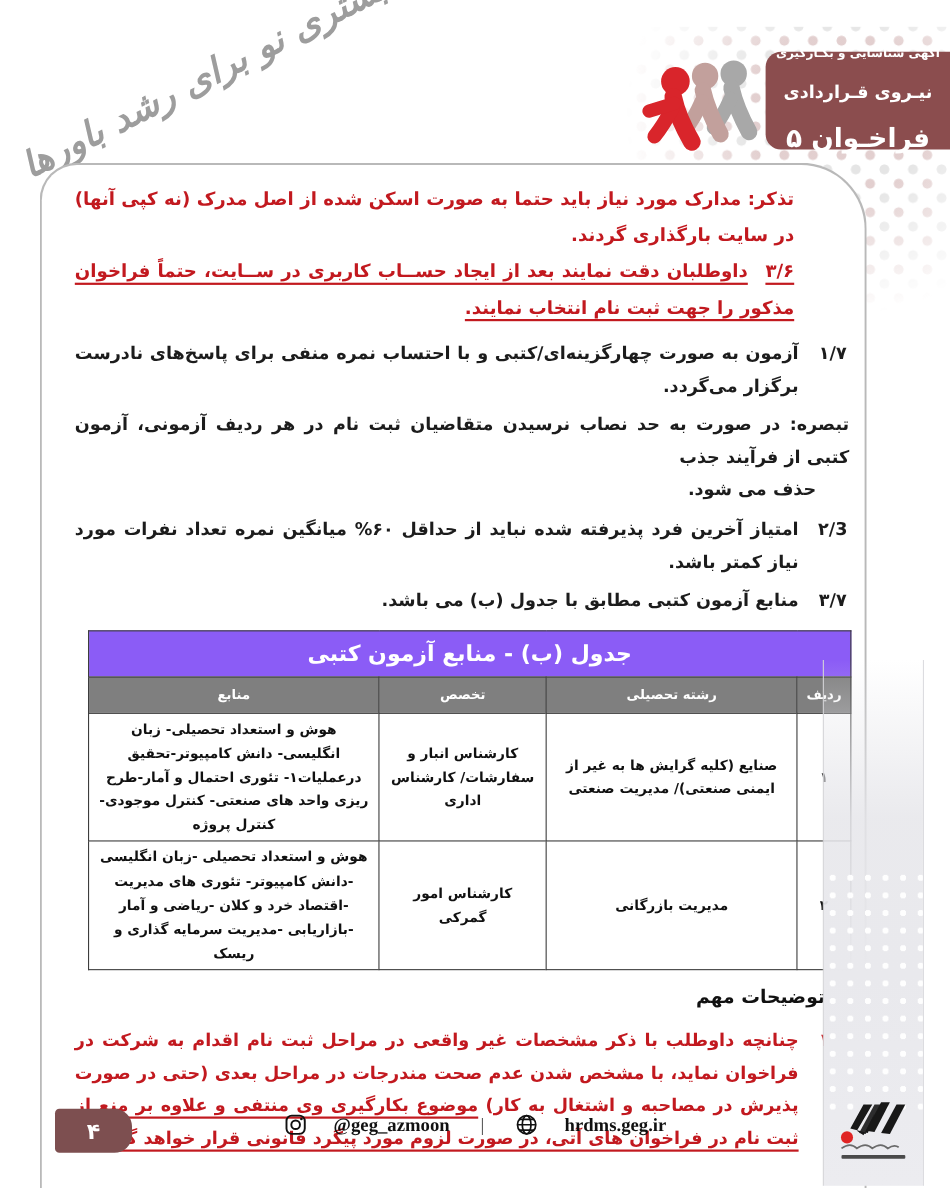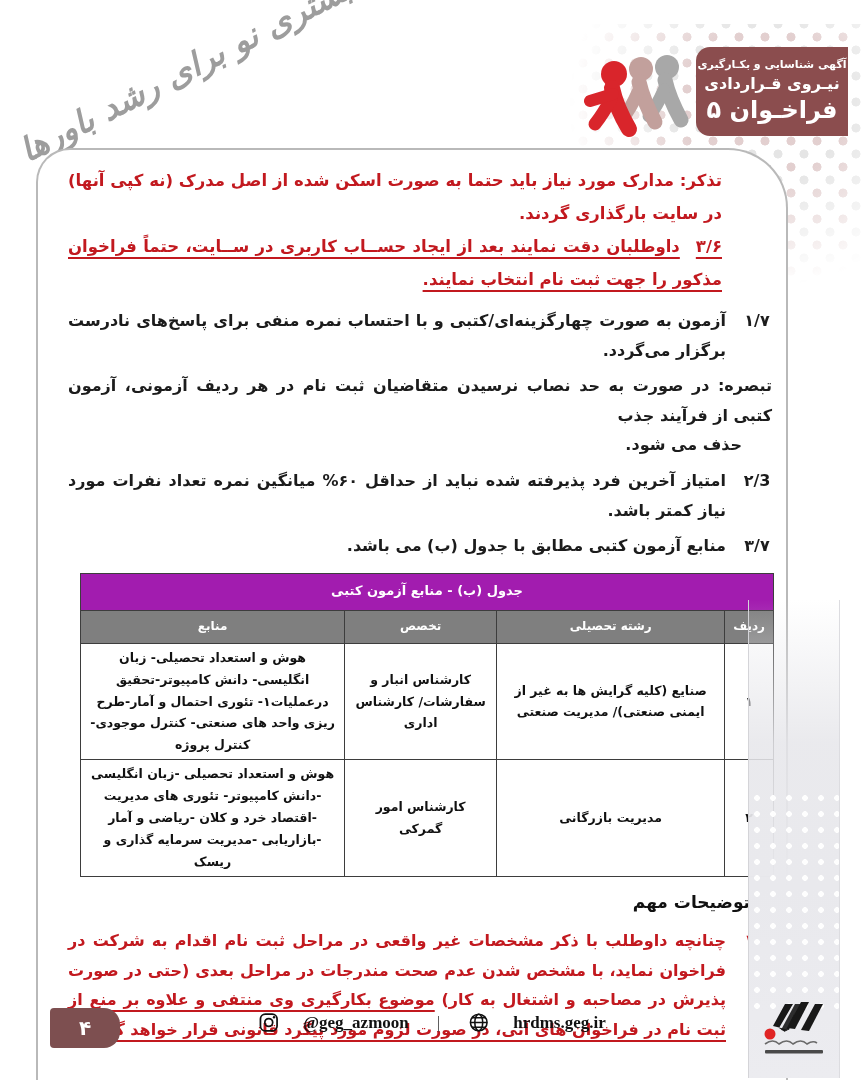--- a/index.html
+++ b/index.html
@@ -24,24 +24,24 @@
   
   .calligraphy{
     position:absolute;left:4px;top:58px;width:330px;
     transform:rotate(-27deg);transform-origin:center;
     color:#9d9d9d;font-family:"DejaVu Serif",serif;font-style:italic;
     font-size:33px;font-weight:700;text-align:center;white-space:nowrap;
     z-index:2;
   }
   
   .hdr-badge{
-    position:absolute;left:696px;top:47px;width:152px;height:89px;
+    position:absolute;left:696px;top:47px;width:168px;height:89px;
     border-radius:14px 0 0 14px;
     display:flex;flex-direction:column;justify-content:center;align-items:center;
-    color:#fff;z-index:3;line-height:1.25;
+    color:#fff;z-index:3;line-height:1.25;gap:16px;
   }
   .hdr-badge .l1{font-size:11px;font-weight:700;}
   .hdr-badge .l2{font-size:16px;font-weight:700;margin-top:2px;}
   .hdr-badge .l3{font-size:24px;font-weight:700;margin-top:1px;}
   
   .people-logo{position:absolute;left:583px;top:52px;z-index:3;}
   
   .card{
     position:absolute;left:36px;top:148px;width:752px;height:940px;
     border:2px solid #b9b9b9;border-bottom:none;
@@ -62,21 +62,21 @@
   .item .no{min-width:34px;flex:0 0 auto;text-align:center;}
   .item .txt{flex:1;}
   .hang-sm{padding-right:2px;margin:6px 0;}
   .hang-sm .indent{padding-right:30px;display:block;}
   
   table.btable{
     border-collapse:collapse;width:694px;margin:12px 0 6px 2px;
     font-size:12.5px;line-height:1.75;
   }
   table.btable td,table.btable th{border:1.6px solid #3d3d3d;text-align:center;vertical-align:middle;padding:3px 8px;}
-  table.btable .trow{background:#a21caf;color:#fff;font-size:13px;font-weight:700;height:30px;}
+  table.btable .trow{background:#8b5cf6;color:#fff;font-size:20px;font-weight:700;height:30px;}
   table.btable th{background:#7f7f7f;color:#fff;font-size:12px;font-weight:700;height:26px;}
   table.btable td{font-weight:700;color:#111;height:46px;}
   
   .strip{
     position:absolute;left:748px;top:600px;width:90px;height:478px;z-index:4;
     background:linear-gradient(180deg, rgba(232,232,236,0) 0%, rgba(230,230,234,0.85) 30%, #e9e9ed 60%, #ececf0 100%);
     border-left:1px solid #d4d4d8;border-right:1px solid #dcdce0;
   }
   .strip .strip-dots{
     position:absolute;left:0;top:190px;width:100%;height:220px;

